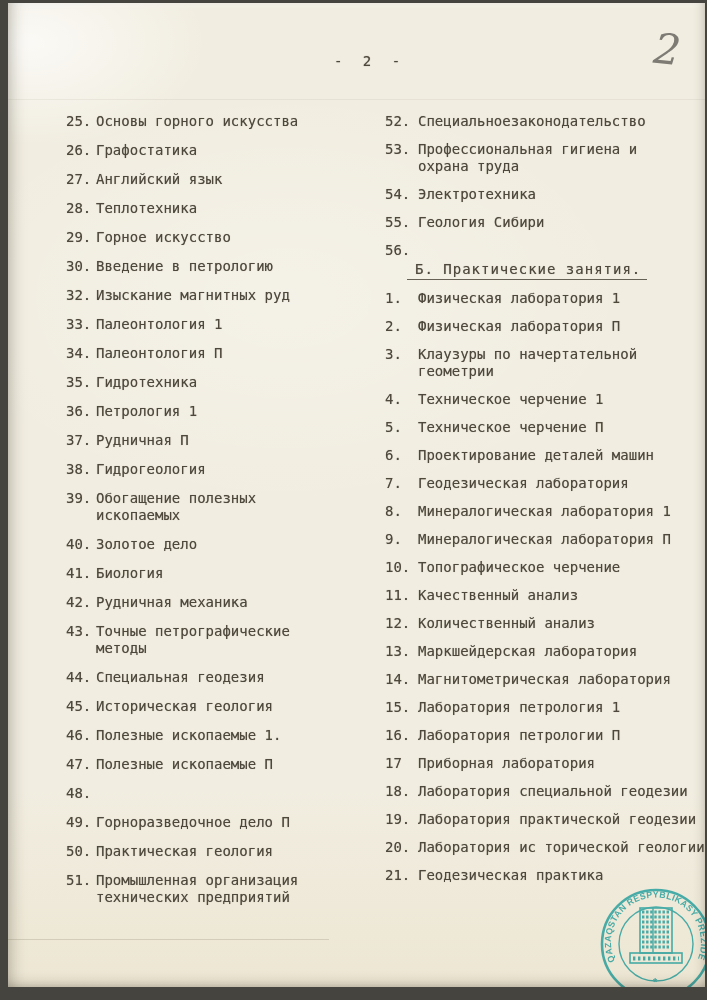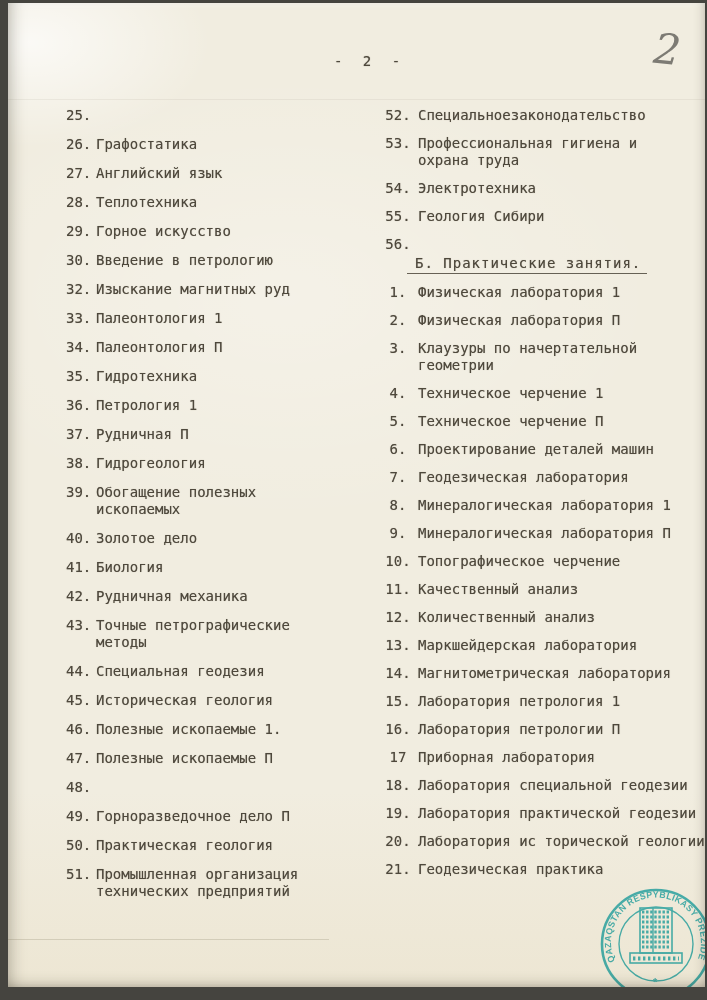--- a/index.html
+++ b/index.html
@@ -40,29 +40,29 @@
     position:absolute;left:326px;top:50px;
     font-size:14px;color:var(--ink);letter-spacing:6px;
     text-shadow:0 0 1px rgba(78,72,60,.6);
   }
   .handwritten{
     position:absolute;left:646px;top:26px;
     font-family:"DejaVu Serif","Liberation Serif",serif;
     font-style:italic;font-size:42px;color:var(--pencil);
     transform:rotate(6deg);line-height:1;
   }
-  .col{position:absolute;top:104px;font-size:14px;line-height:17px;color:var(--ink);
+  .col{position:absolute;top:110px;font-size:14px;line-height:17px;color:var(--ink);
     text-shadow:0 0 0.7px rgba(78,72,60,.55);}
   .col-left{left:58px;width:296px;}
   .col-right{left:377px;width:324px;}
   .item{display:flex;align-items:flex-start;}
   .col-left .item{margin-bottom:12px;}
   .col-right .item{margin-bottom:11px;}
   .num{flex:0 0 26px;white-space:pre;}
-  .col-right .num{text-align:center;}
+  .col-right .num{text-align:left;}
   .txt{margin-left:4px;flex:1;}
   .col-right .txt{margin-left:7px;}
   .line{display:block;min-height:17px;}
   .section-heading{
     margin:-9px 0 10px 22px;
     width:-moz-fit-content;width:fit-content;
     border-bottom:1.6px solid rgba(78,72,60,.85);
     padding:0 6px 1px 8px;
     letter-spacing:1px;
   }
@@ -82,20 +82,23 @@
   <div class="crease2"></div>
 
   <div class="page-header">- 2 -</div>
 
   <div class="handwritten">2</div>
 
   <div class="col col-left">
     <div id="left-list">
         <div class="item">
           <span class="num">25.</span>
+          <span class="txt">
+            <span class="line">Основы горного искусства</span>
+          </span>
         </div>
         <div class="item">
           <span class="num">26.</span>
           <span class="txt">
             <span class="line">Графостатика</span>
           </span>
         </div>
         <div class="item">
           <span class="num">27.</span>
           <span class="txt">

